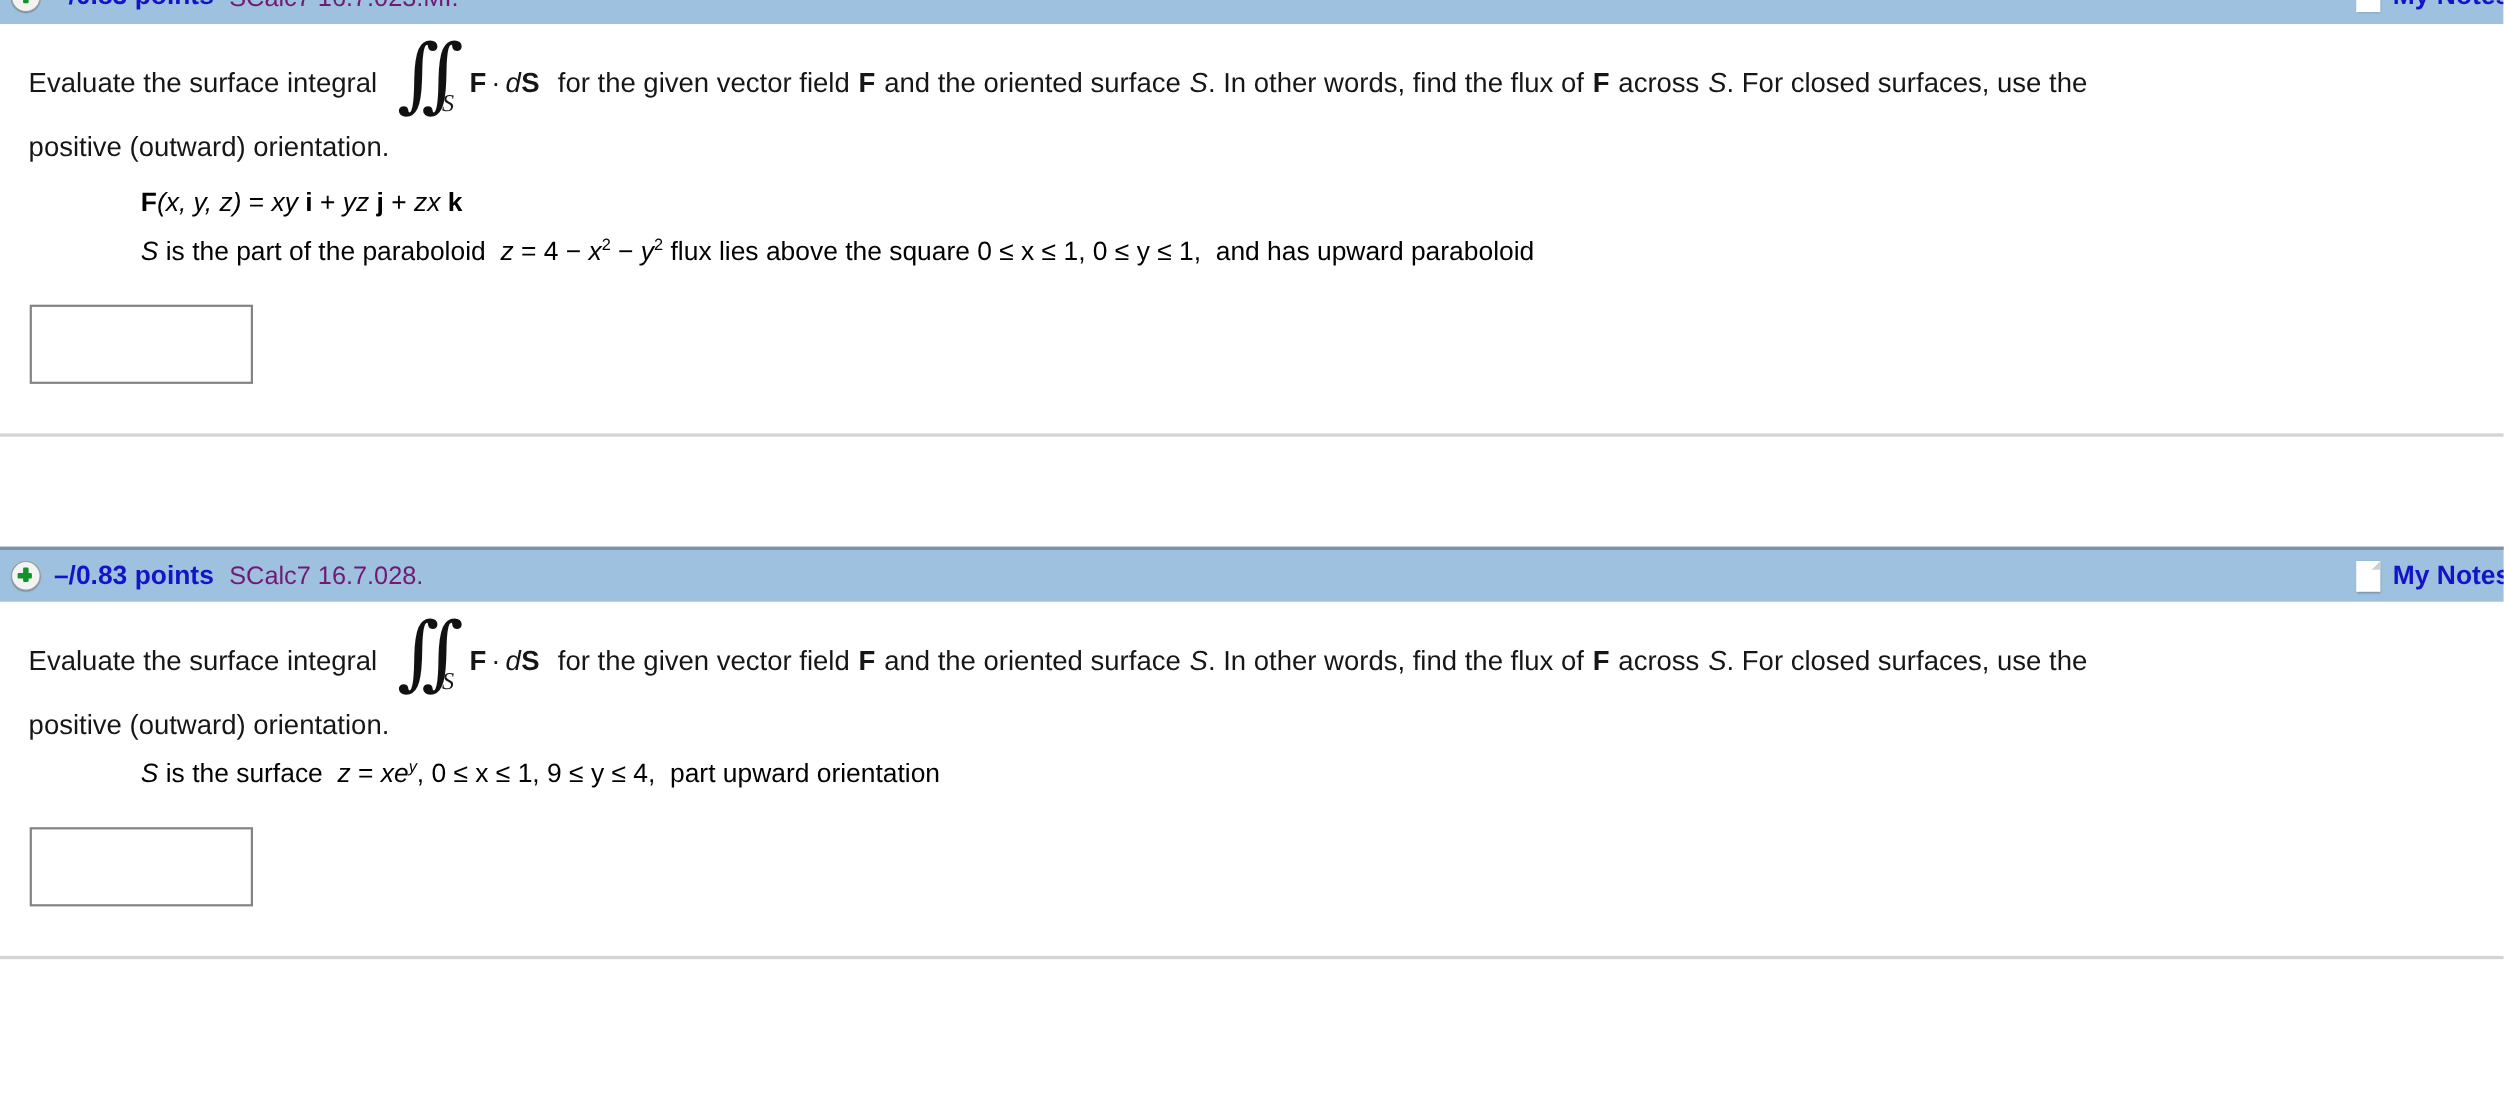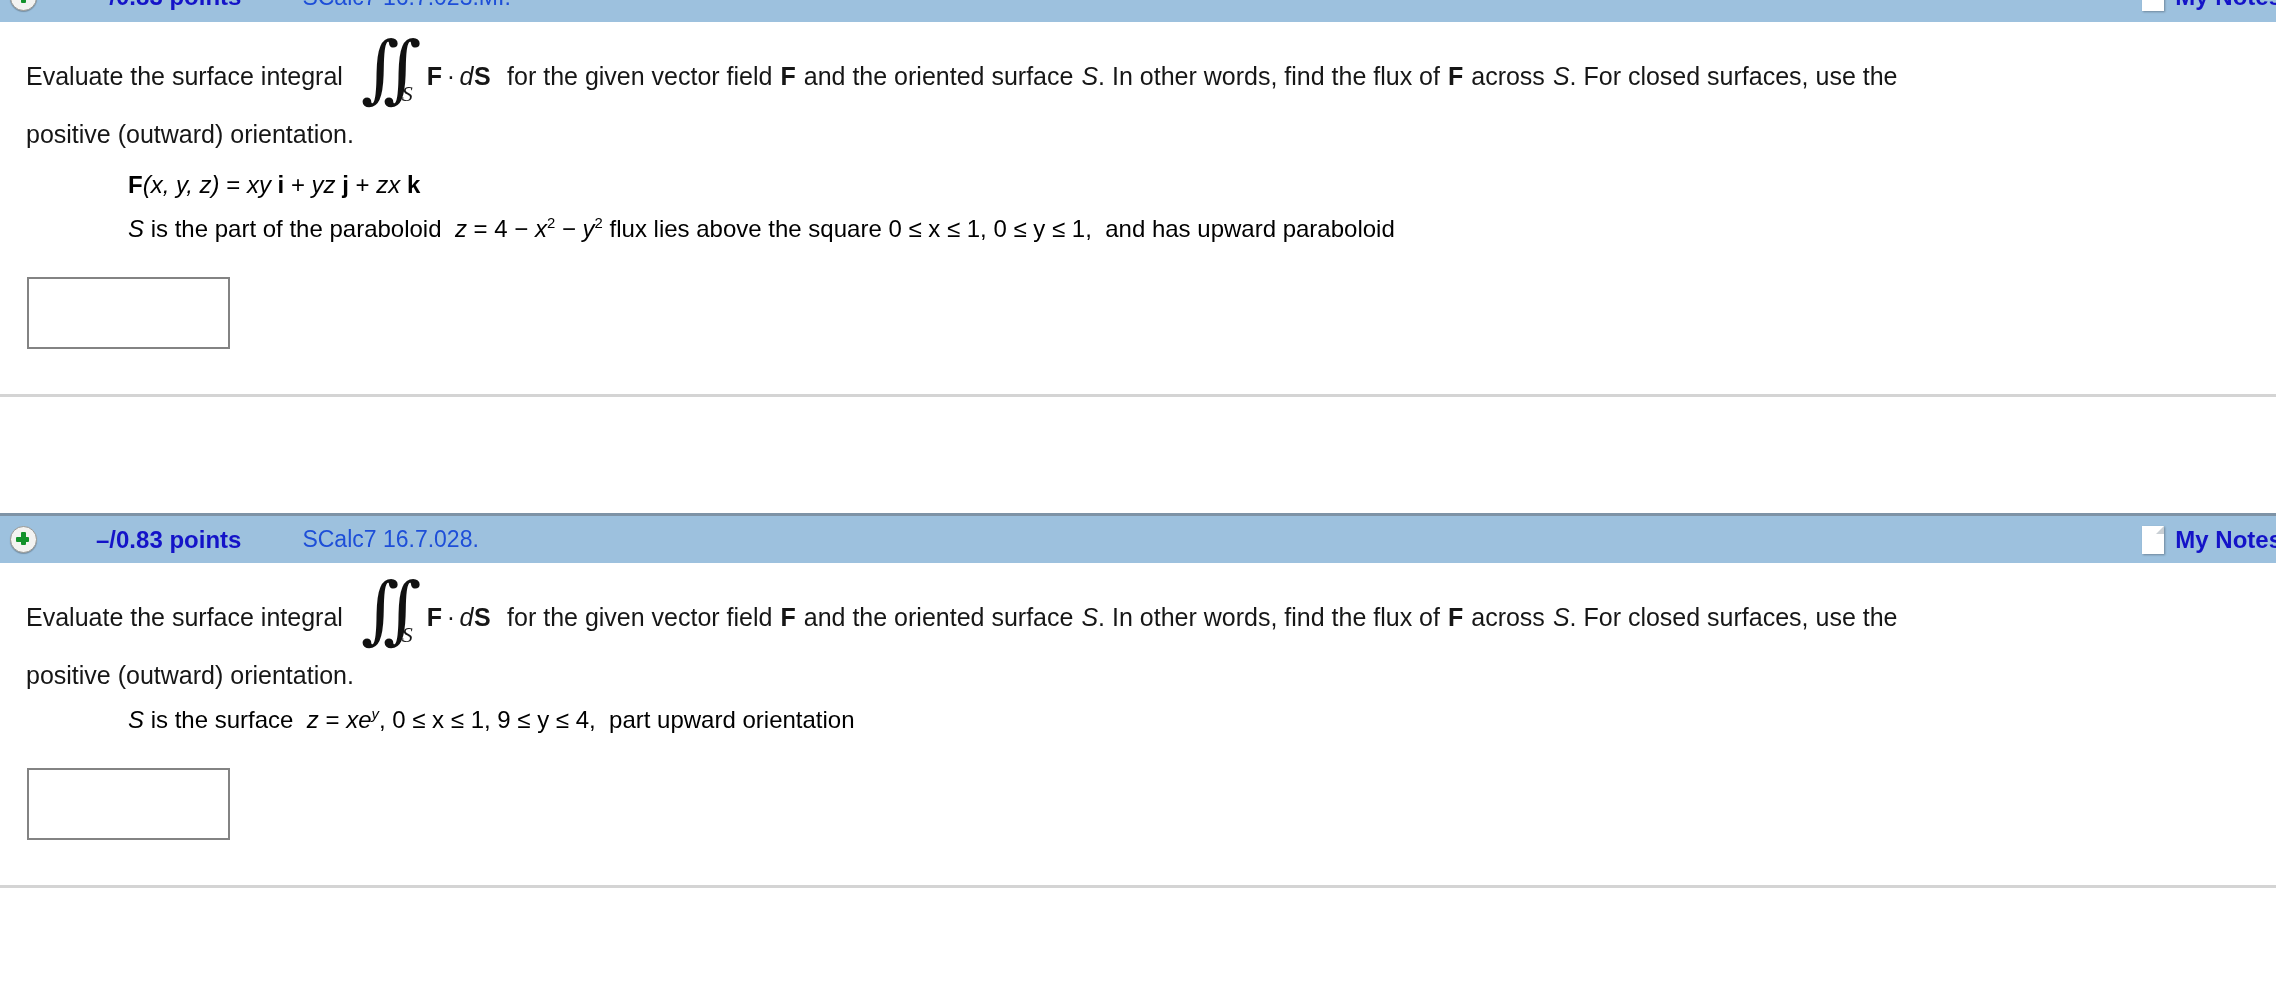--- a/index.html
+++ b/index.html
@@ -33,21 +33,20 @@
   .qheader {
     position: relative;
     box-sizing: border-box;
     height: 50px;
     background: #9dc1de;
     border-top: 3px solid #7e93a6;
     display: flex;
     align-items: center;
     padding-left: 10px;
     overflow: hidden;
-    gap: 47px;
   }
   .qheader.clipped-top {
     border-top: none;
   }
 
   .plus-icon {
     flex: 0 0 auto;
     width: 25px;
     height: 25px;
     border-radius: 50%;
@@ -76,21 +75,21 @@
   }
 
   .points-label {
     font-size: 24px;
     font-weight: bold;
     color: #1413c8;
     white-space: nowrap;
   }
   .qcode-label {
     font-size: 23px;
-    color: #1d4ed8;
+    color: #701a75;
     margin-left: 14px;
     white-space: nowrap;
   }
 
   .notes-wrap {
     position: absolute;
     right: -6px;
     top: 50%;
     transform: translateY(-50%);
     display: flex;
@@ -115,21 +114,21 @@
     border-color: transparent transparent #c9cfd4 transparent;
   }
   .notes-label {
     font-size: 24px;
     font-weight: bold;
     color: #1413c8;
   }
 
   
   .qbody {
-    padding: 22px 0 16px 0;
+    padding: 22px 0 0 0;
     position: relative;
   }
 
   .prompt {
     font-size: 25px;
     line-height: 1.0;
     color: #161616;
     margin: 0 0 0 26px;
     max-width: 2250px;
   }

